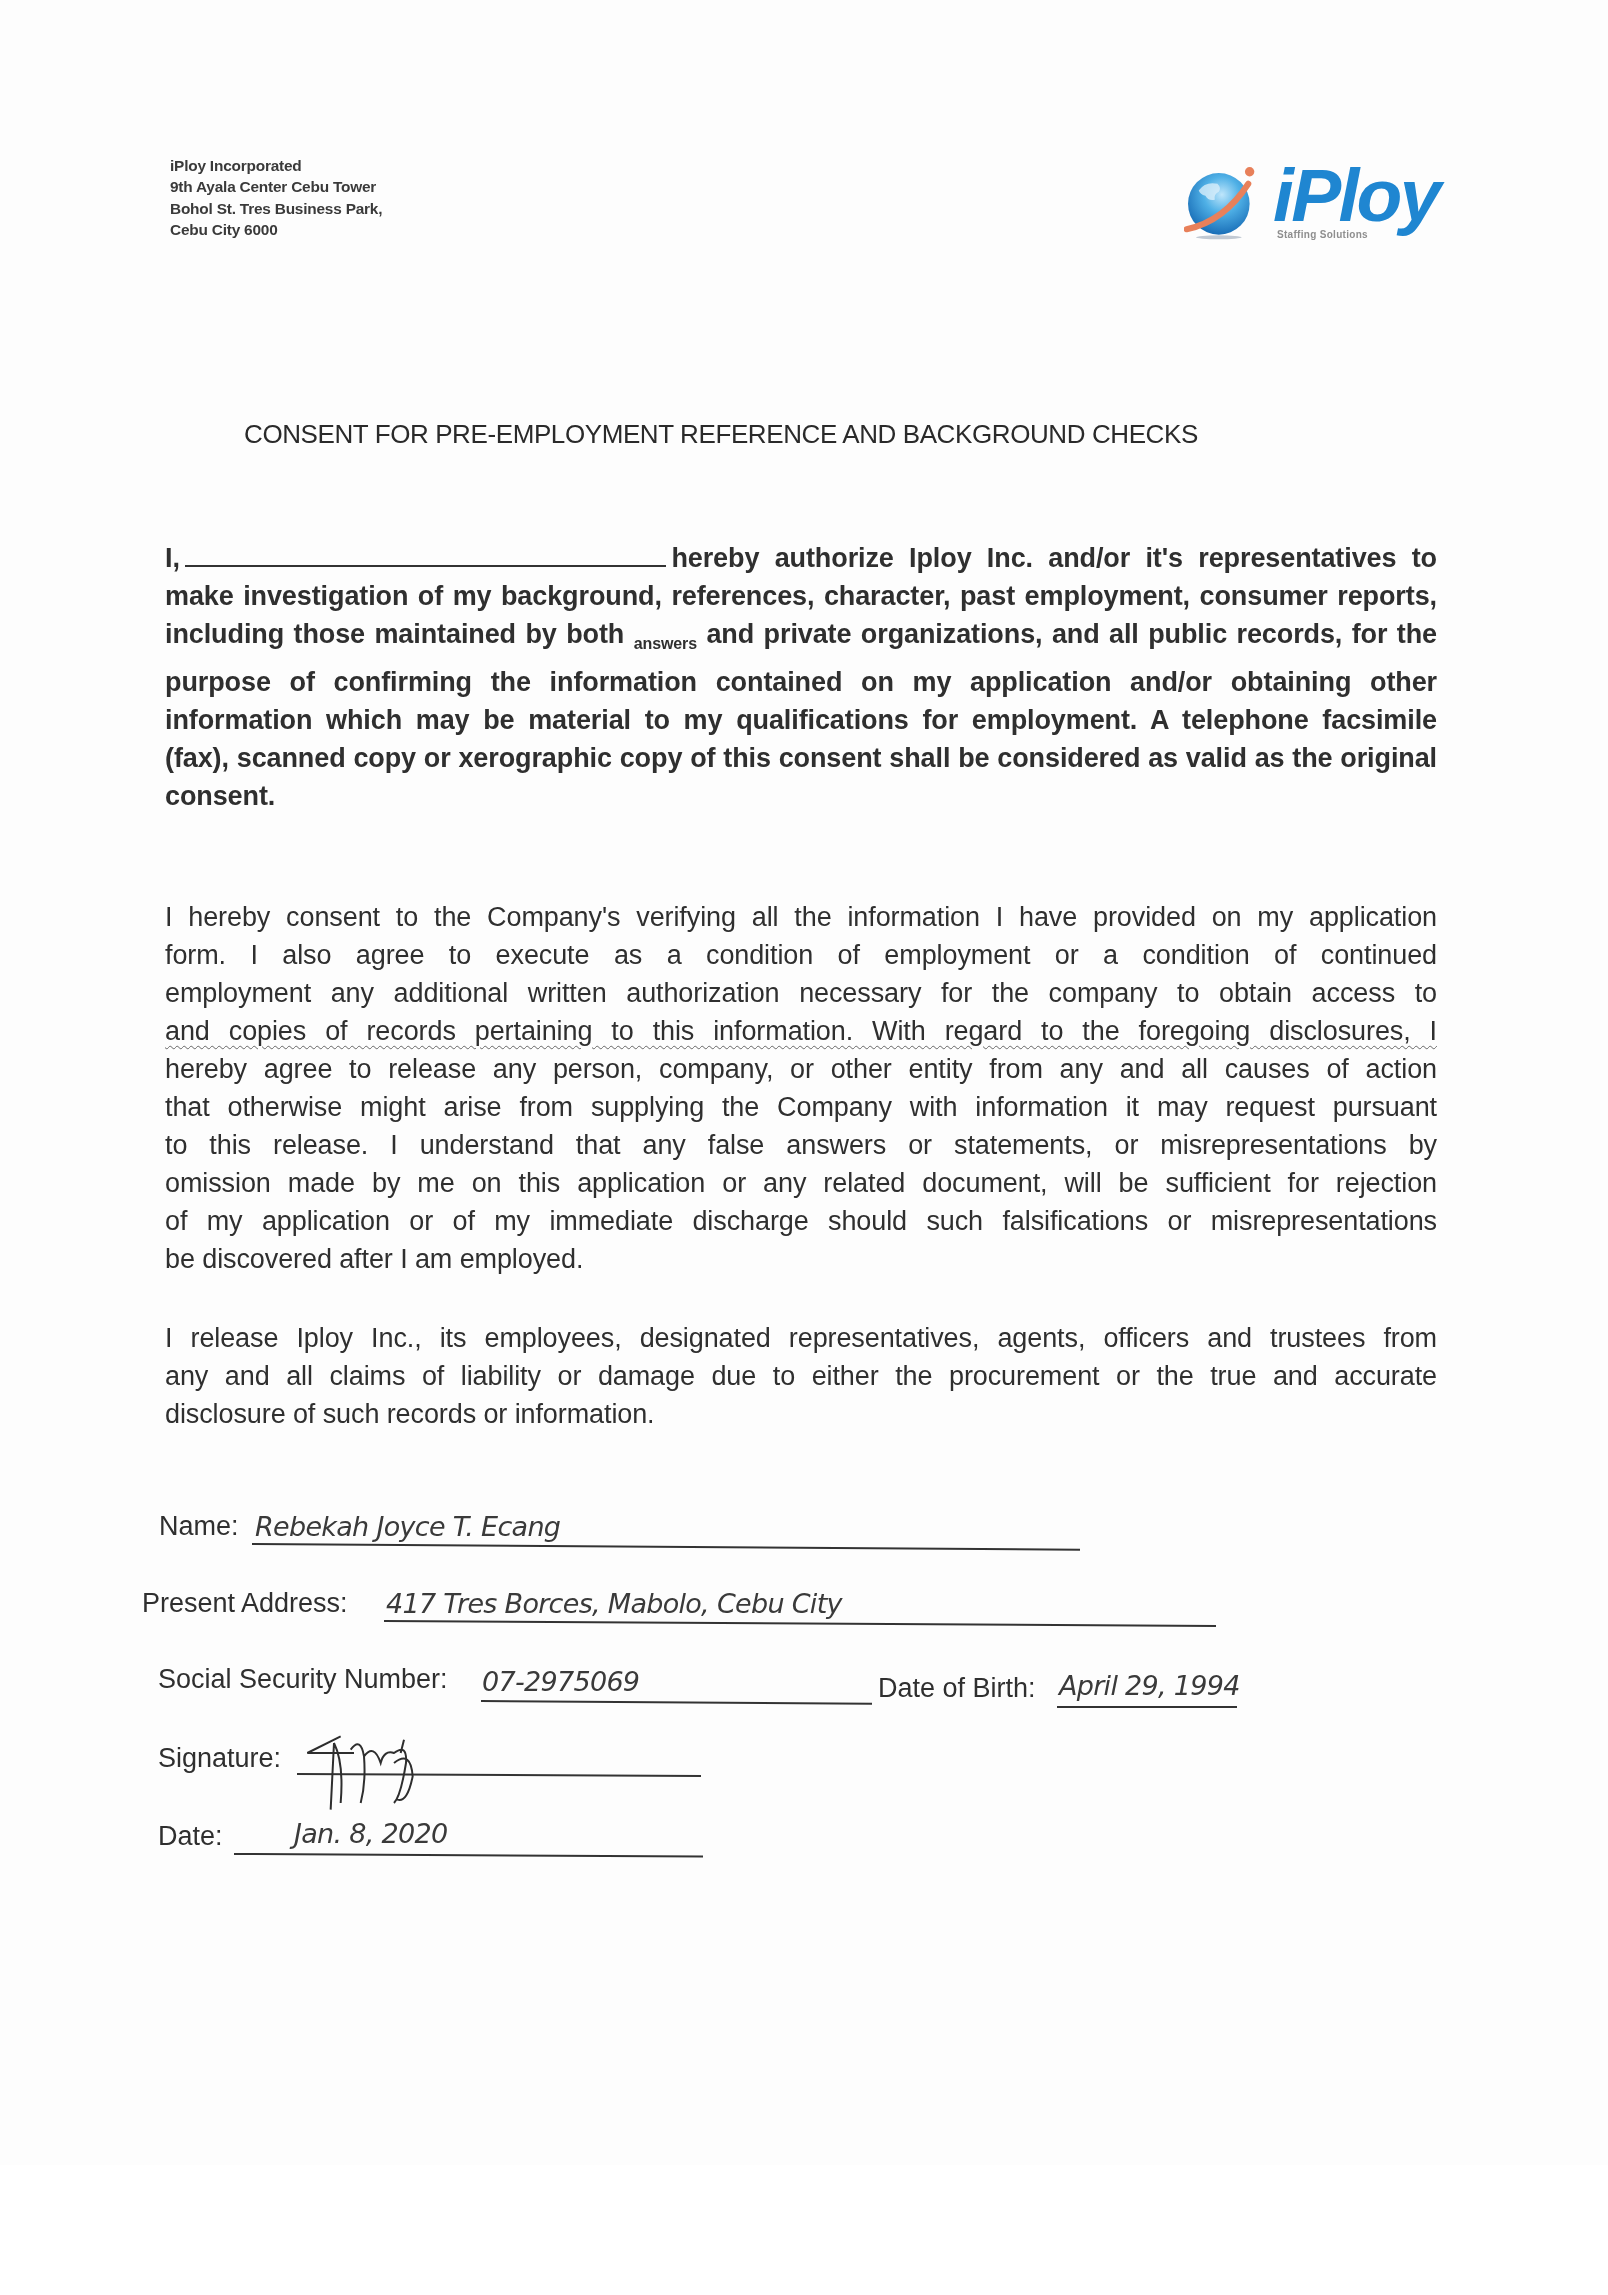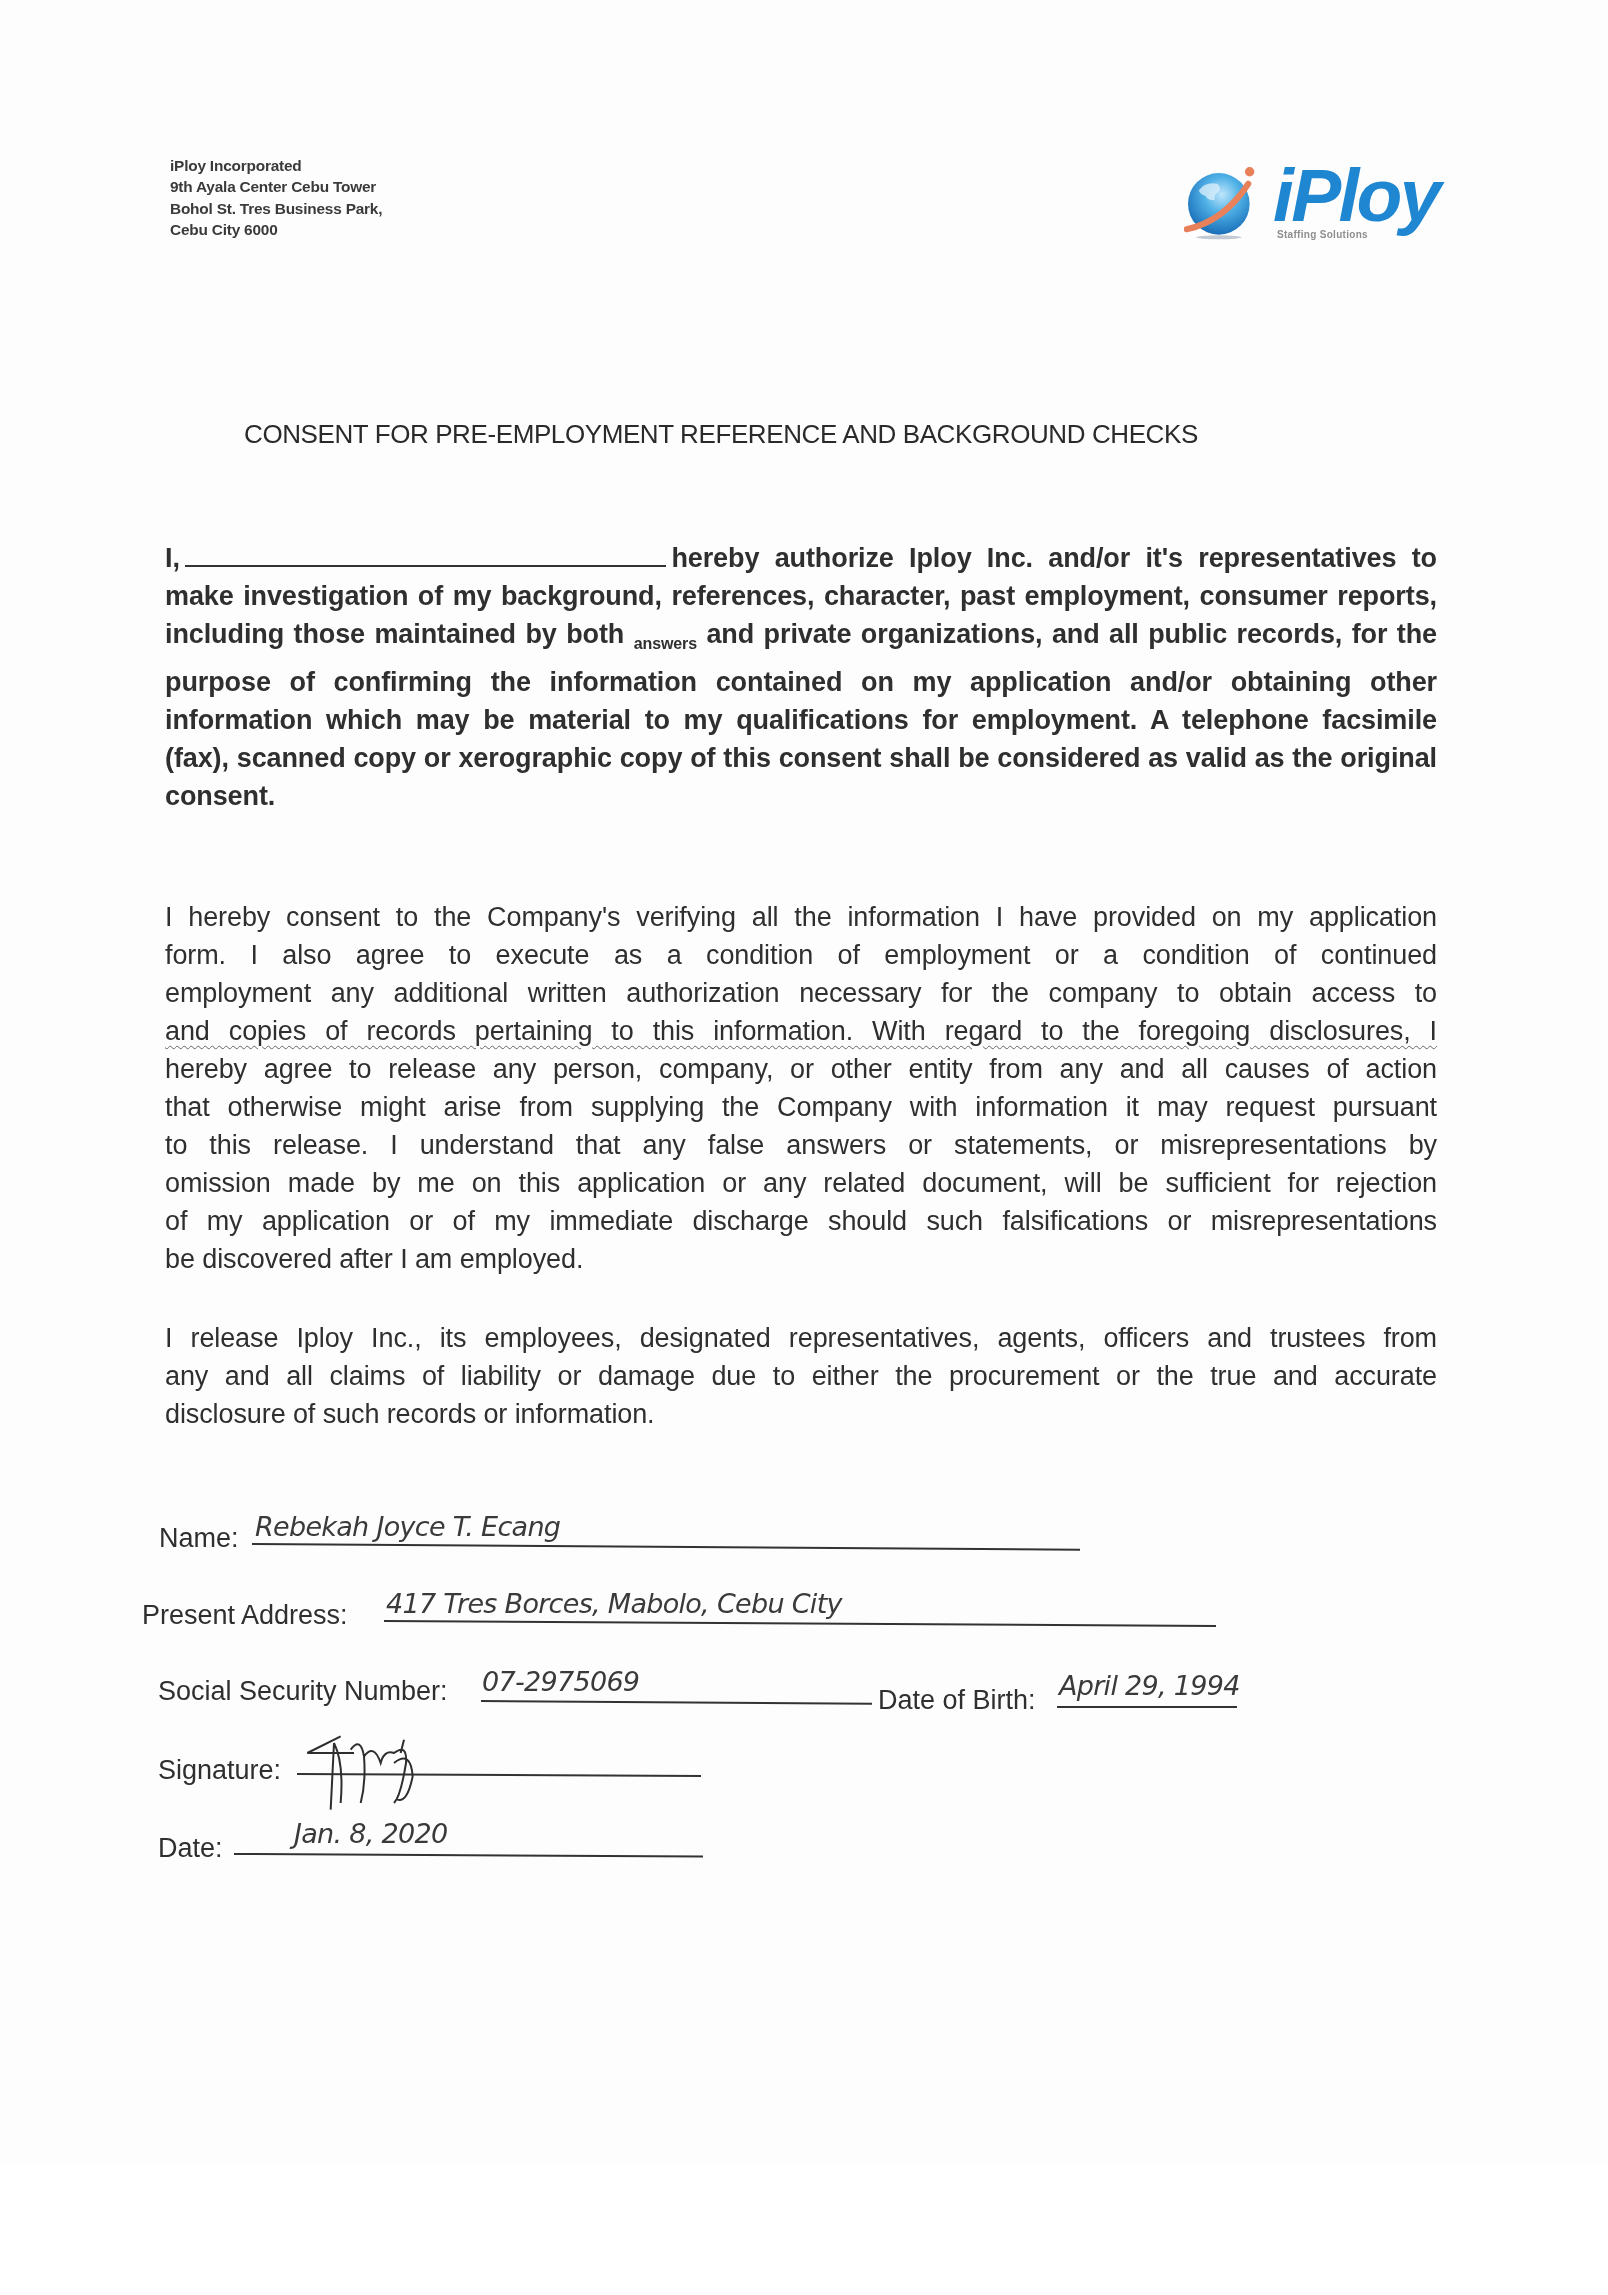--- a/index.html
+++ b/index.html
@@ -28,21 +28,21 @@
     .para .ln { display: block; text-align: justify; text-align-last: justify; white-space: nowrap; }
     .para .ln.last { text-align-last: left; }
     .p1 { top: 539px; font-weight: bold; }
     .p2 { top: 898px; }
     .p3 { top: 1319px; }
     .blank { display: inline-block; width: 481px; border-bottom: 2px solid #333; height: 20px; margin: 0 5.3px; vertical-align: baseline; }
     .sub { font-size: 16px; vertical-align: sub; }
     .squiggle { text-decoration: underline wavy #666; text-underline-offset: 5.3px; text-decoration-thickness: 1.3px; }
 
     
-    .field { position: absolute; font-size: 27px; color: #2f2f2f; white-space: nowrap; margin-top: 12px; }
+    .field { position: absolute; font-size: 27px; color: #2f2f2f; white-space: nowrap; }
     .line { position: absolute; border-bottom: 2px solid #333; height: 0; }
     .hand { position: absolute; font-family: "DejaVu Sans", sans-serif; font-size: 27px; color: #3a3a3a; white-space: nowrap; font-style: italic; letter-spacing: -0.7px; }
     .sig-svg { position: absolute; left: 294px; top: 1723px; width: 160px; height: 120px; }
   </style>
 </head>
 <body>
 
 <div class="page">
 
   <div class="address">

